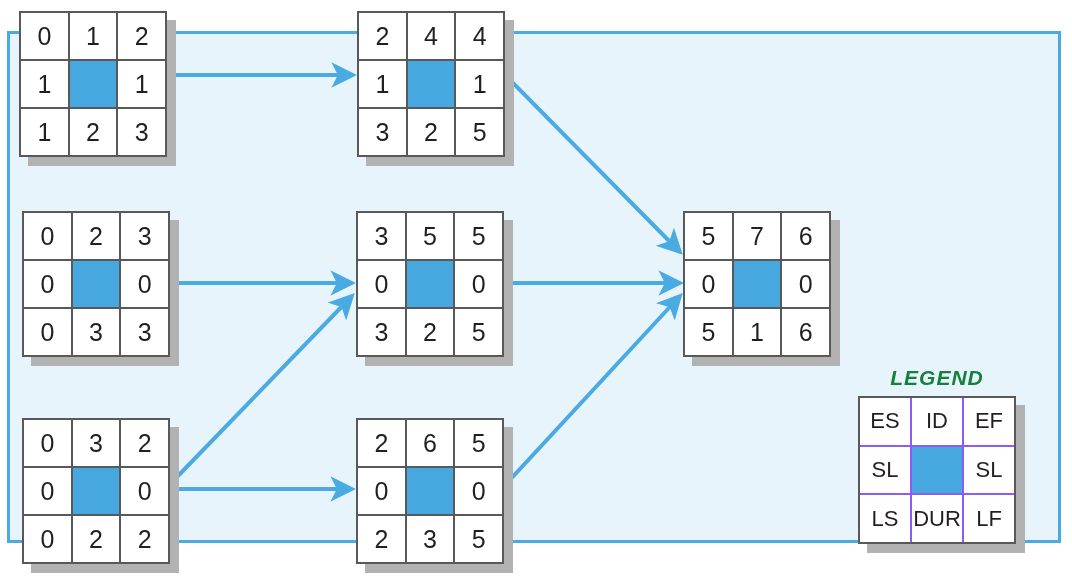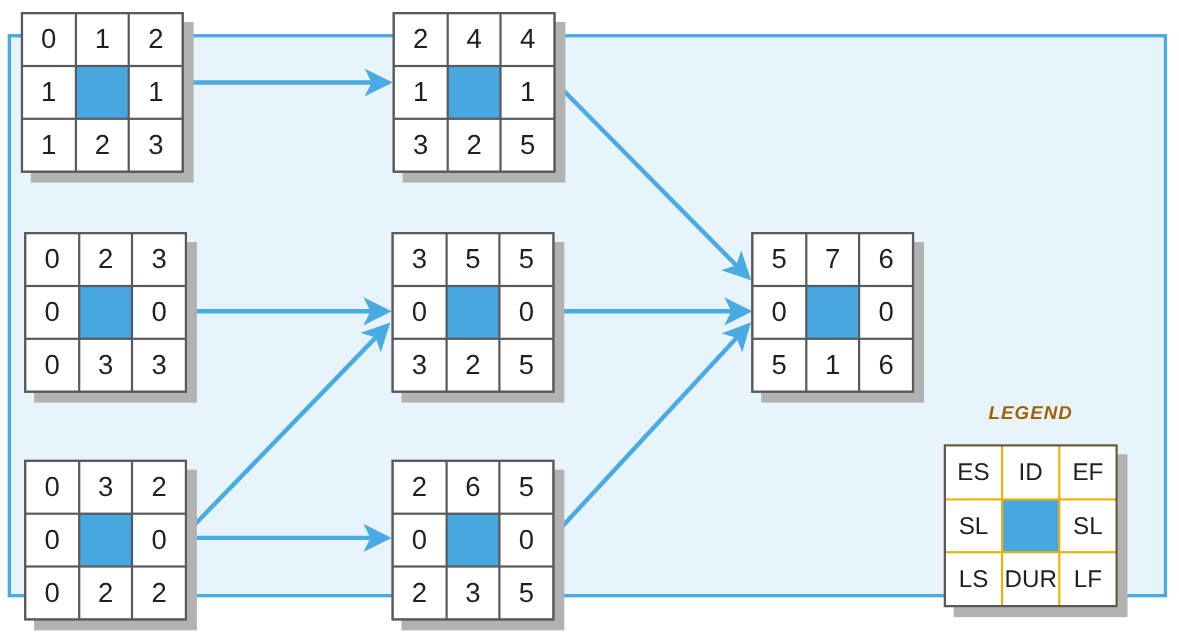--- a/index.html
+++ b/index.html
@@ -80,27 +80,27 @@
   }
 
   
   .legend-wrap {
     position: absolute;
     left: 858px;
     top: 366px;
     width: 158px;
   }
   .legend-title {
-    font-size: 17px;
+    font-size: 21px;
     font-style: italic;
     font-weight: bold;
-    color: #a16207;
+    color: #15803d;
     text-align: center;
     letter-spacing: 1px;
-    margin-bottom: 18px;
+    margin-bottom: 6px;
   }
   .legend-node {
     position: relative;
     width: 158px;
     height: 148px;
   }
   .legend-node .shadow {
     position: absolute;
     left: 9px;
     top: 9px;
@@ -110,21 +110,21 @@
   }
   .legend-node .grid {
     position: absolute;
     left: 0;
     top: 0;
     width: 158px;
     height: 148px;
     display: grid;
     grid-template-columns: 1fr 1fr 1fr;
     grid-template-rows: 1fr 1fr 1fr;
-    background: #eab308;
+    background: #8b5cf6;
     border: 2px solid #58595b;
     gap: 2px;
     box-sizing: border-box;
   }
   .legend-node .cell {
     font-size: 22px;
     font-weight: normal;
   }
 </style>
 </head>

